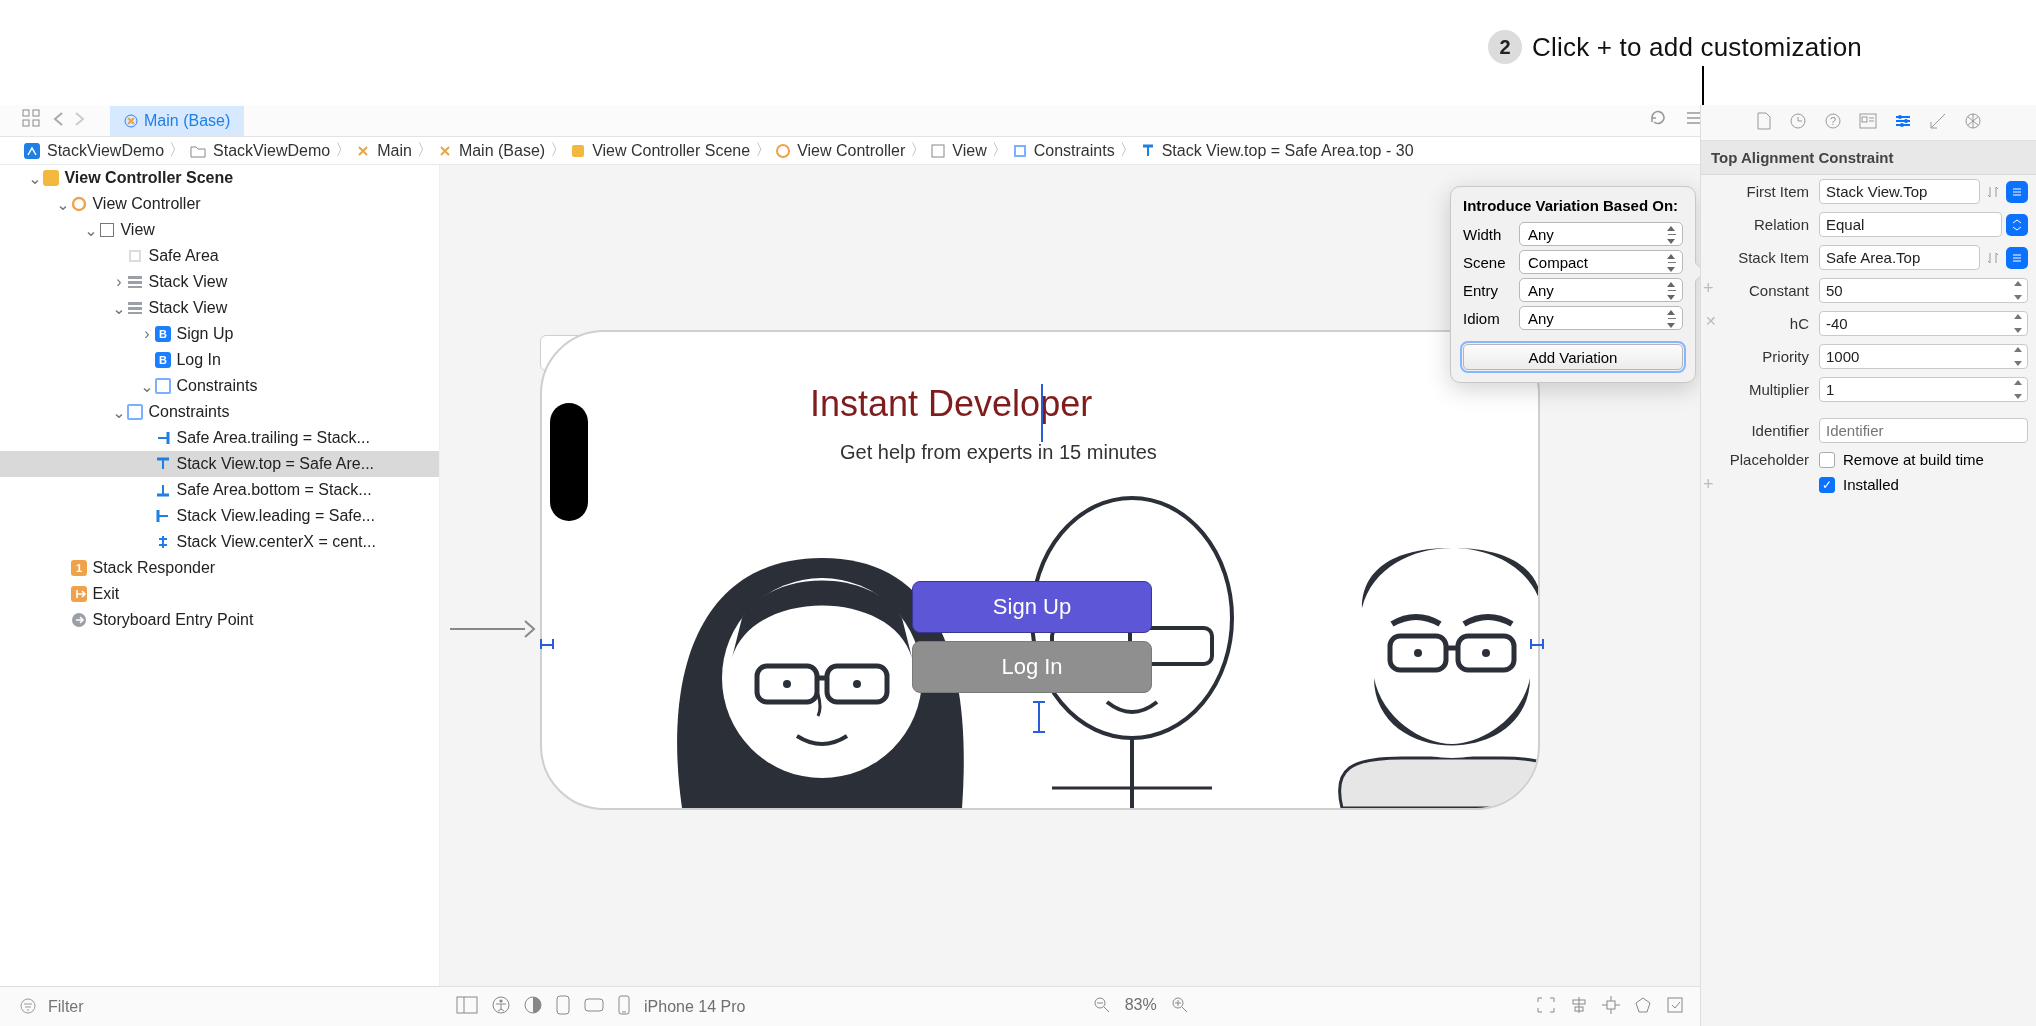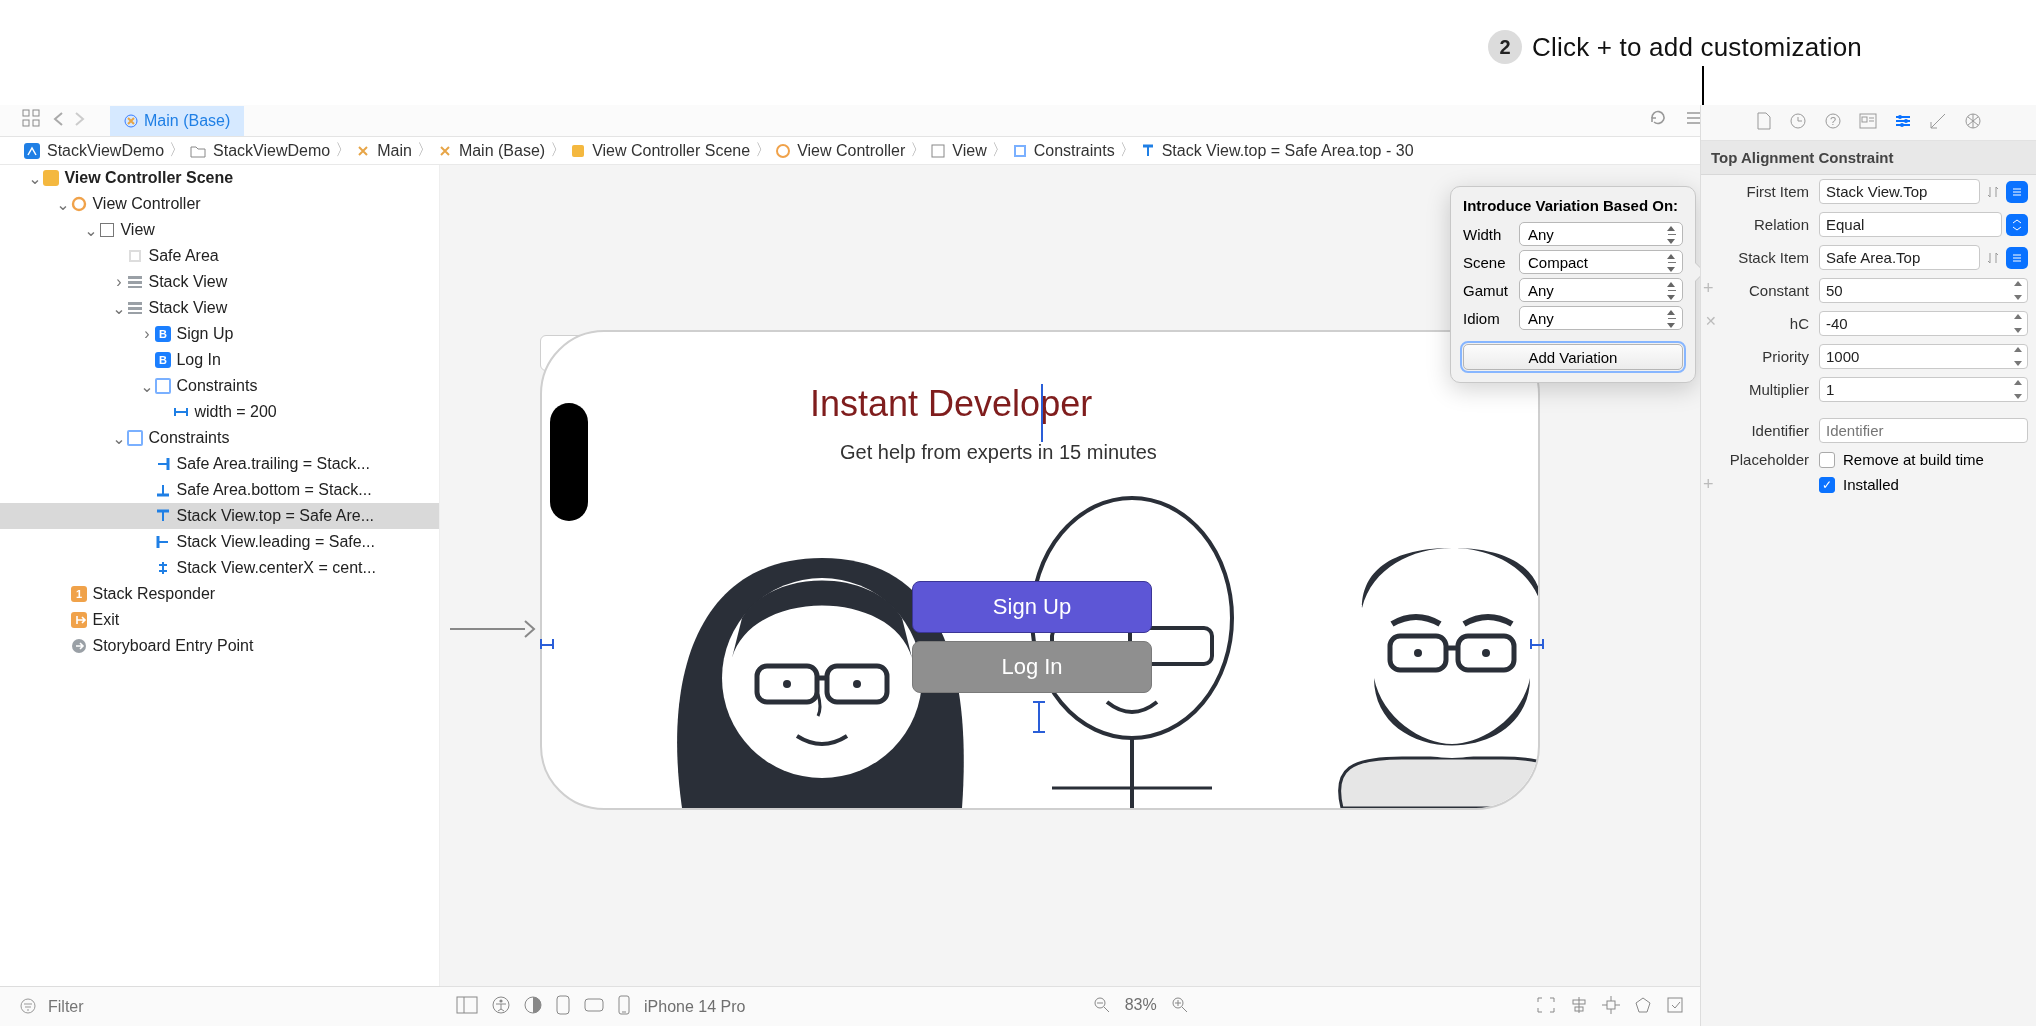--- a/index.html
+++ b/index.html
@@ -288,48 +288,41 @@
       </span>&nbsp;<span>Stack View</span></div>
   <div class="row" style="padding-left:140px;"><span class="disc">›</span><span class="ic">
         <span class="ic-b-blue">B</span>
       </span>&nbsp;<span>Sign Up</span></div>
   <div class="row" style="padding-left:154px;"><span class="ic">
         <span class="ic-b-blue">B</span>
       </span>&nbsp;<span>Log In</span></div>
   <div class="row" style="padding-left:140px;"><span class="disc">⌄</span><span class="ic">
         <span class="ic-constraint-box"></span>
       </span>&nbsp;<span>Constraints</span></div>
-  <div class="row" style="padding-left:172px;"><span class="ic">
-        <svg class="micon" width="16" height="16">
-          <line x1="2" y1="8" x2="14" y2="8" stroke="#1f7fe5" stroke-width="2"></line>
-          <line x1="2" y1="4" x2="2" y2="12" stroke="#1f7fe5" stroke-width="2"></line>
-          <line x1="14" y1="4" x2="14" y2="12" stroke="#1f7fe5" stroke-width="2"></line>
-        </svg>
-      </span>&nbsp;<span>width = 200</span></div>
   <div class="row" style="padding-left:112px;"><span class="disc">⌄</span><span class="ic">
         <span class="ic-constraint-box"></span>
       </span>&nbsp;<span>Constraints</span></div>
   <div class="row" style="padding-left:154px;"><span class="ic">
         <svg class="micon" width="16" height="16">
           <line x1="13" y1="2" x2="13" y2="14" stroke="#1f7fe5" stroke-width="3"></line>
           <line x1="3" y1="8" x2="13" y2="8" stroke="#1f7fe5" stroke-width="2"></line>
         </svg>
       </span>&nbsp;<span>Safe Area.trailing = Stack...</span></div>
+  <div class="row sel" style="padding-left:154px;"><span class="ic">
+        <svg class="micon" width="16" height="16">
+          <line x1="2" y1="3" x2="14" y2="3" stroke="#1f7fe5" stroke-width="3"></line>
+          <line x1="8" y1="3" x2="8" y2="13" stroke="#1f7fe5" stroke-width="2"></line>
+        </svg>
+      </span>&nbsp;<span>Stack View.top = Safe Are...</span></div>
   <div class="row" style="padding-left:154px;"><span class="ic">
         <svg class="micon" width="16" height="16">
           <line x1="2" y1="13" x2="14" y2="13" stroke="#1f7fe5" stroke-width="3"></line>
           <line x1="8" y1="3" x2="8" y2="13" stroke="#1f7fe5" stroke-width="2"></line>
         </svg>
       </span>&nbsp;<span>Safe Area.bottom = Stack...</span></div>
-  <div class="row sel" style="padding-left:154px;"><span class="ic">
-        <svg class="micon" width="16" height="16">
-          <line x1="2" y1="3" x2="14" y2="3" stroke="#1f7fe5" stroke-width="3"></line>
-          <line x1="8" y1="3" x2="8" y2="13" stroke="#1f7fe5" stroke-width="2"></line>
-        </svg>
-      </span>&nbsp;<span>Stack View.top = Safe Are...</span></div>
   <div class="row" style="padding-left:154px;"><span class="ic">
         <svg class="micon" width="16" height="16">
           <line x1="3" y1="2" x2="3" y2="14" stroke="#1f7fe5" stroke-width="3"></line>
           <line x1="3" y1="8" x2="13" y2="8" stroke="#1f7fe5" stroke-width="2"></line>
         </svg>
       </span>&nbsp;<span>Stack View.leading = Safe...</span></div>
   <div class="row" style="padding-left:154px;"><span class="ic">
         <svg class="micon" width="16" height="16">
           <line x1="8" y1="2" x2="8" y2="14" stroke="#1f7fe5" stroke-width="2"></line>
           <line x1="4" y1="5" x2="12" y2="5" stroke="#1f7fe5" stroke-width="2"></line>
@@ -537,21 +530,21 @@
       </div>
     </div>
   <div class="prow">
       <div class="plbl">Scene</div>
       <div class="psel">
         <span>Compact</span>
         <div class="carets"></div>
       </div>
     </div>
   <div class="prow">
-      <div class="plbl">Gamut</div>
+      <div class="plbl">Entry</div>
       <div class="psel">
         <span>Any</span>
         <div class="carets"></div>
       </div>
     </div>
   <div class="prow">
       <div class="plbl">Idiom</div>
       <div class="psel">
         <span>Any</span>
         <div class="carets"></div>

